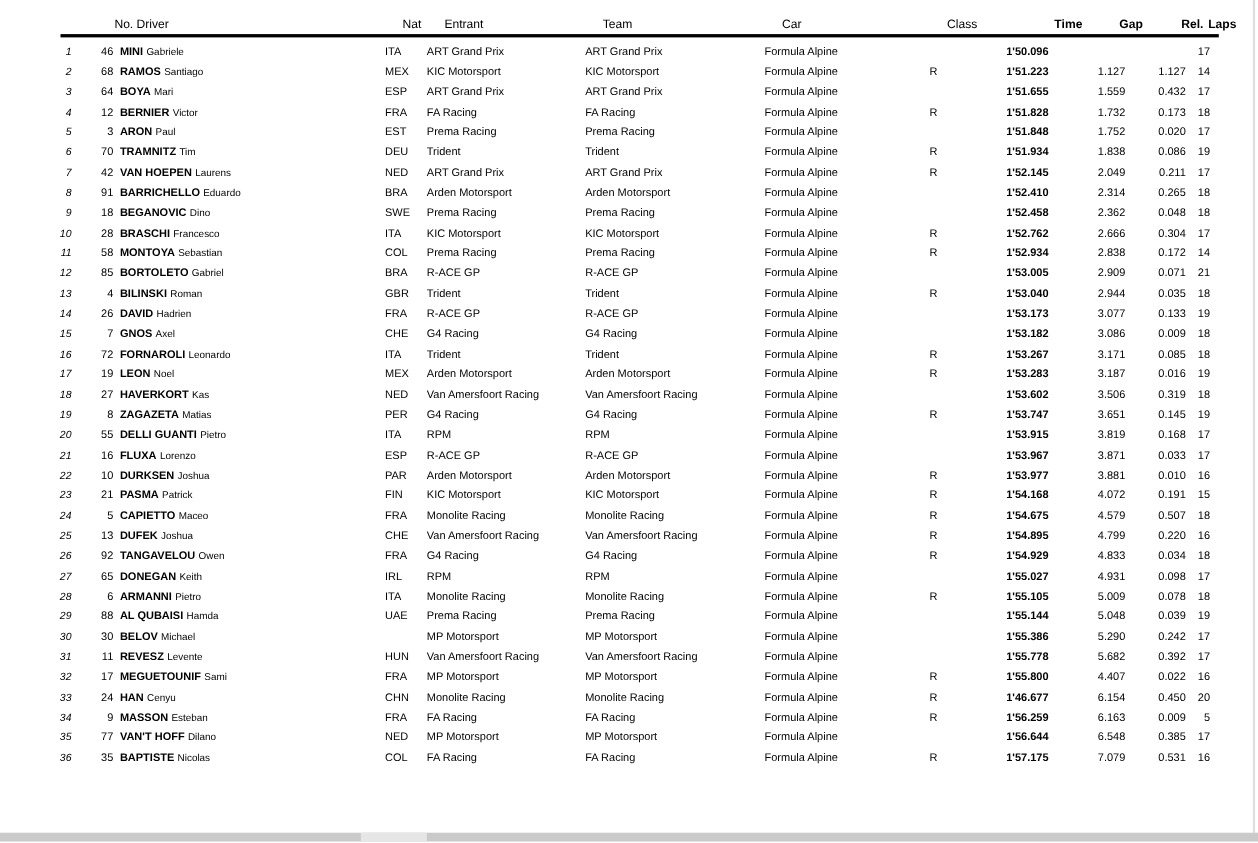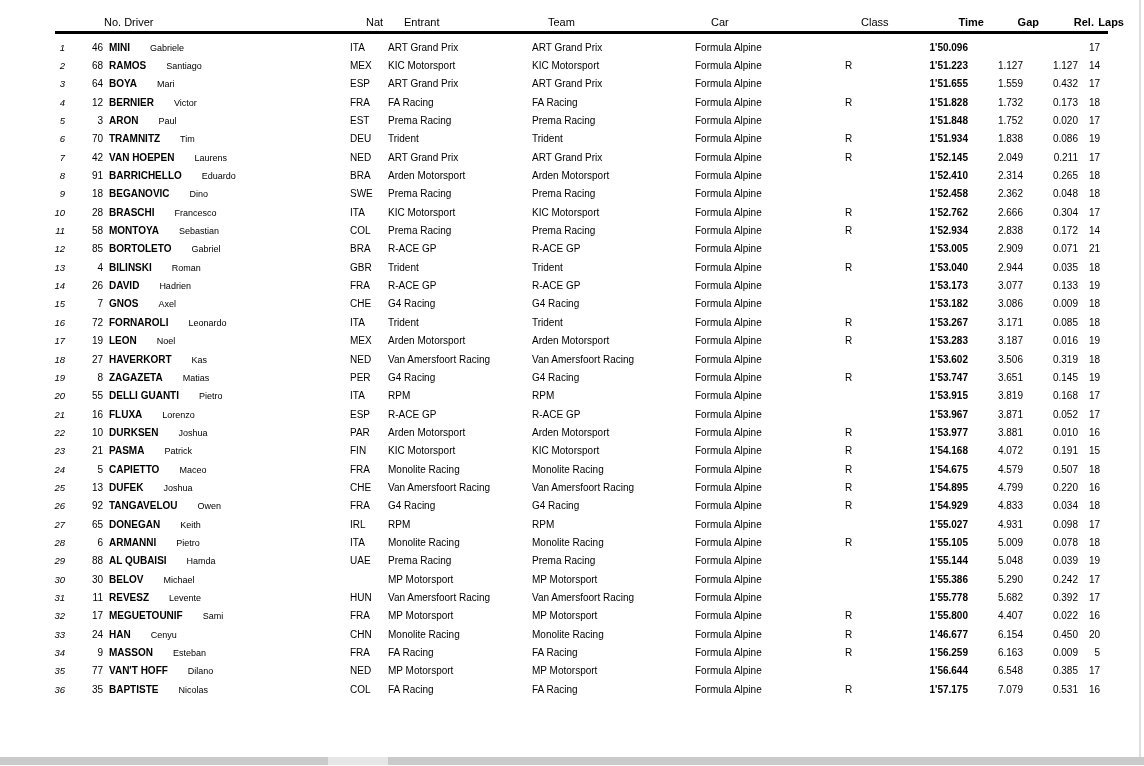--- a/index.html
+++ b/index.html
@@ -36,23 +36,23 @@
     grid-template-columns:65px 39px 246px 38px 144px 163px 143px 62px 68px 55px 55px 30px;
     height:18.35px;
     align-items:center;
     font-size:10px;
     white-space:nowrap;
   }
   .c-pos{text-align:right;font-style:italic;font-size:9.5px;}
   .c-no{text-align:right;font-weight:normal;padding-right:1px;}
   .c-driver{padding-left:5px;overflow:hidden;}
   .surname{font-weight:bold;}
-  .firstname{font-size:9px;margin-left:20px;}
+  .firstname{font-size:9px;margin-left:3px;}
   .c-class{padding-left:7px;}
-  .c-time{text-align:right;font-weight:bold;}
+  .c-time{text-align:center;font-weight:bold;}
   .c-gap,.c-rel{text-align:right;}
   .c-laps{text-align:right;padding-right:8px;}
   
   .edge{position:absolute;left:1139px;top:0;width:2px;height:757px;background:var(--edge-line);}
   .hscroll{position:absolute;left:0;top:757px;width:1144px;height:8px;background:var(--scrollbar-track);}
   .hthumb{position:absolute;left:328px;top:0;width:60px;height:8px;background:var(--scrollbar-thumb);}
 </style>
 </head>
 <body>
 
@@ -359,21 +359,21 @@
         <div class="cell c-pos">21</div>
         <div class="cell c-no">16</div>
         <div class="cell c-driver"><span class="surname">FLUXA</span><span class="firstname">Lorenzo</span></div>
         <div class="cell c-nat">ESP</div>
         <div class="cell c-entrant">R-ACE GP</div>
         <div class="cell c-team">R-ACE GP</div>
         <div class="cell c-car">Formula Alpine</div>
         <div class="cell c-class"></div>
         <div class="cell c-time">1'53.967</div>
         <div class="cell c-gap">3.871</div>
-        <div class="cell c-rel">0.052</div>
+        <div class="cell c-rel">0.033</div>
         <div class="cell c-laps">17</div>
       </div>
       <div class="row">
         <div class="cell c-pos">22</div>
         <div class="cell c-no">10</div>
         <div class="cell c-driver"><span class="surname">DURKSEN</span><span class="firstname">Joshua</span></div>
         <div class="cell c-nat">PAR</div>
         <div class="cell c-entrant">Arden Motorsport</div>
         <div class="cell c-team">Arden Motorsport</div>
         <div class="cell c-car">Formula Alpine</div>

